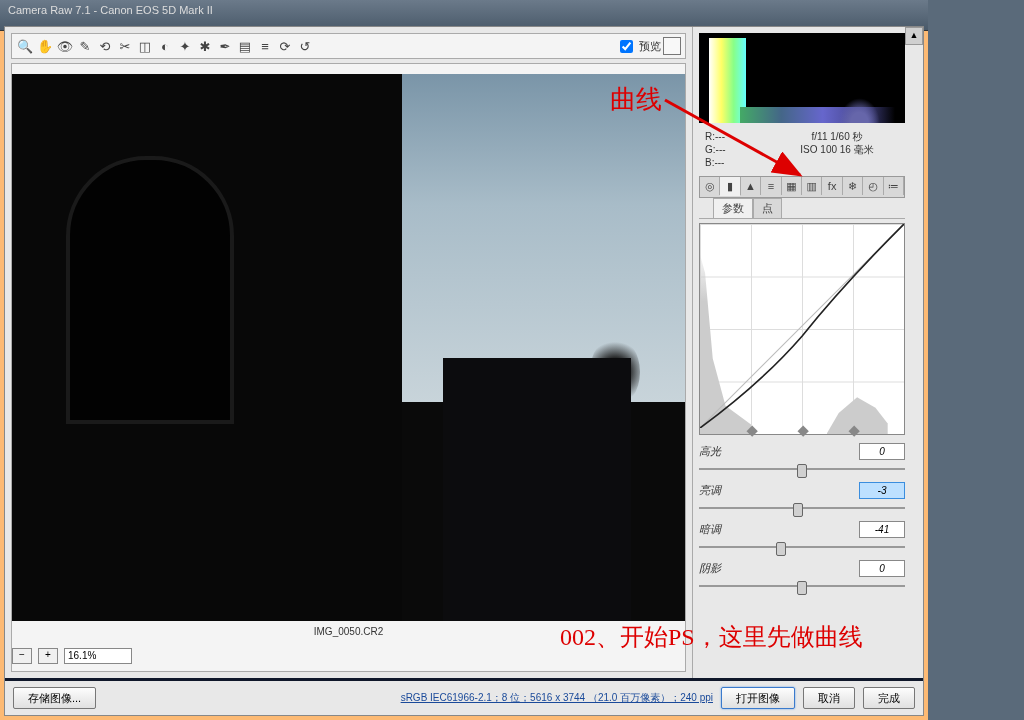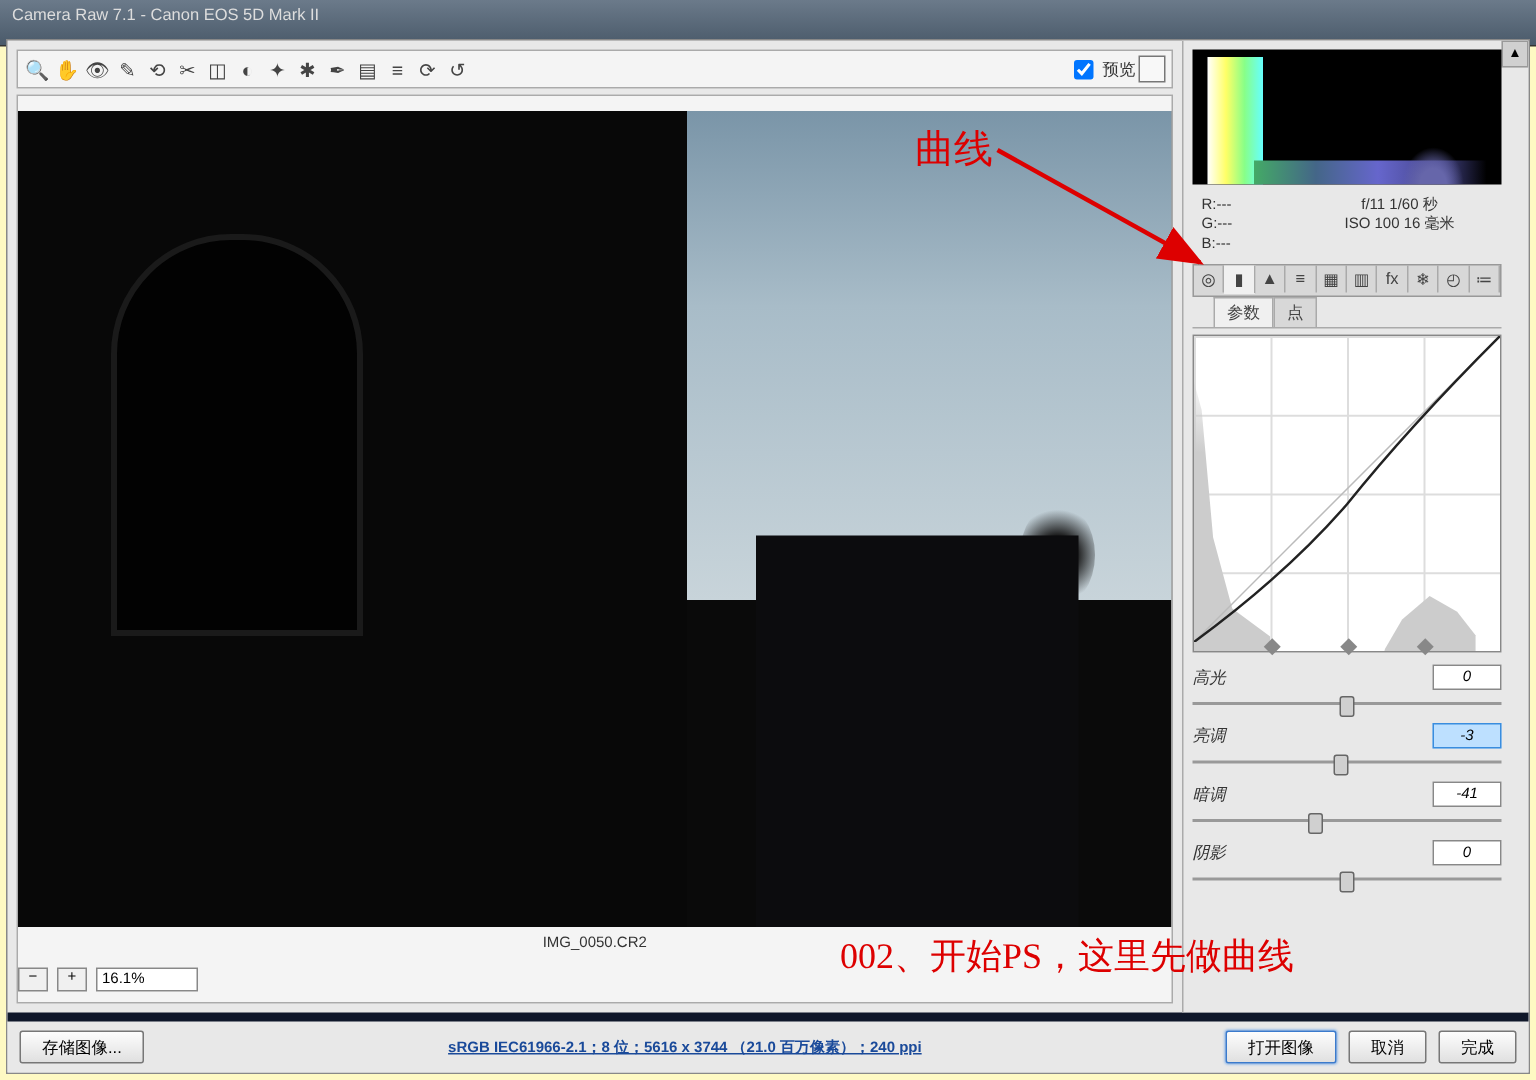--- a/index.html
+++ b/index.html
@@ -1,16 +1,16 @@
 <!DOCTYPE html>
 <html><head>
 <meta charset="utf-8">
 <style>
   html,body{margin:0;padding:0;font-family:"Microsoft YaHei",Arial,sans-serif;font-size:11px;background:#5a6a7a;}
-  .window{width:1024px;height:720px;position:relative;background:#fef9c3;box-sizing:border-box;}
+  .window{width:928px;height:720px;position:relative;background:#fdba74;box-sizing:border-box;}
   .titlebar{height:22px;background:linear-gradient(#6b7a8a,#4a5a6a);color:#ddd;padding:4px 8px;font-size:11px;border-bottom:1px solid #333;}
   .body{position:absolute;top:26px;left:4px;right:4px;bottom:4px;background:#e8e8e8;border:1px solid #888;display:flex;flex-direction:column;}
   .content{flex:1;display:flex;overflow:hidden;}
   .left{flex:1;display:flex;flex-direction:column;padding:6px;gap:4px;}
   .toolbar{height:24px;background:#f4f4f4;border:1px solid #aaa;display:flex;align-items:center;padding:0 4px;gap:2px;}
   .tool{width:18px;height:18px;display:flex;align-items:center;justify-content:center;color:#444;cursor:pointer;font-size:13px;}
   .spacer{flex:1;}
   .preview-chk{display:flex;align-items:center;gap:3px;color:#333;}
   .square-icon{width:16px;height:16px;border:1px solid #777;background:#f8f8f8;}
   .canvas{flex:1;background:#f4f4f4;border:1px solid #aaa;position:relative;overflow:hidden;}
@@ -51,22 +51,22 @@
   .curve-handles{position:absolute;bottom:-6px;left:0;right:0;height:10px;}
   .handle{position:absolute;width:8px;height:8px;background:#888;transform:rotate(45deg) translateX(-50%);}
   .sliders{margin:4px 18px 4px 6px;font-style:italic;}
   .slider-row{display:flex;align-items:center;gap:4px;margin-bottom:2px;}
   .slider-lbl{width:40px;font-size:11px;color:#333;}
   .slider-val{width:44px;height:15px;border:1px solid #888;background:#fff;text-align:center;font-size:10px;line-height:15px;}
   .slider-val.hl{background:#bde0ff;border-color:#3a8dde;}
   .slider-track{height:14px;position:relative;margin-bottom:6px;}
   .slider-track::before{content:"";position:absolute;top:6px;left:0;right:0;height:2px;background:#999;}
   .slider-thumb{position:absolute;top:2px;width:8px;height:12px;background:#d0d0d0;border:1px solid #666;border-radius:2px;transform:translateX(-50%);}
-  .footer{height:34px;border-top:6px solid #0f172a;background:#e8e8e8;display:flex;align-items:center;padding:0 8px;gap:8px;}
-  .footer .link{flex:1;text-align:center;color:#1a4a9a;text-decoration:underline;font-size:10px;cursor:pointer;font-weight:bold;}
+  .footer{height:34px;border-top:3px solid #0f172a;background:#e8e8e8;display:flex;align-items:center;padding:0 8px;gap:8px;}
+  .footer .link{flex:1;text-align:right;color:#1a4a9a;text-decoration:underline;font-size:10px;cursor:pointer;}
   .btn{height:20px;padding:0 14px;border:1px solid #777;background:linear-gradient(#fdfdfd,#e0e0e0);font-size:11px;cursor:pointer;border-radius:2px;display:flex;align-items:center;}
   .btn.primary{border-color:#3a7acc;box-shadow:0 0 2px #5a9ae8;}
   .anno-label{position:absolute;color:#d00;font-size:26px;font-family:"SimSun",serif;pointer-events:none;z-index:50;}
   .anno-arrow{position:absolute;z-index:49;pointer-events:none;}
 </style>
 </head>
 <body>
 
 <div class="window">
   <div class="titlebar">

